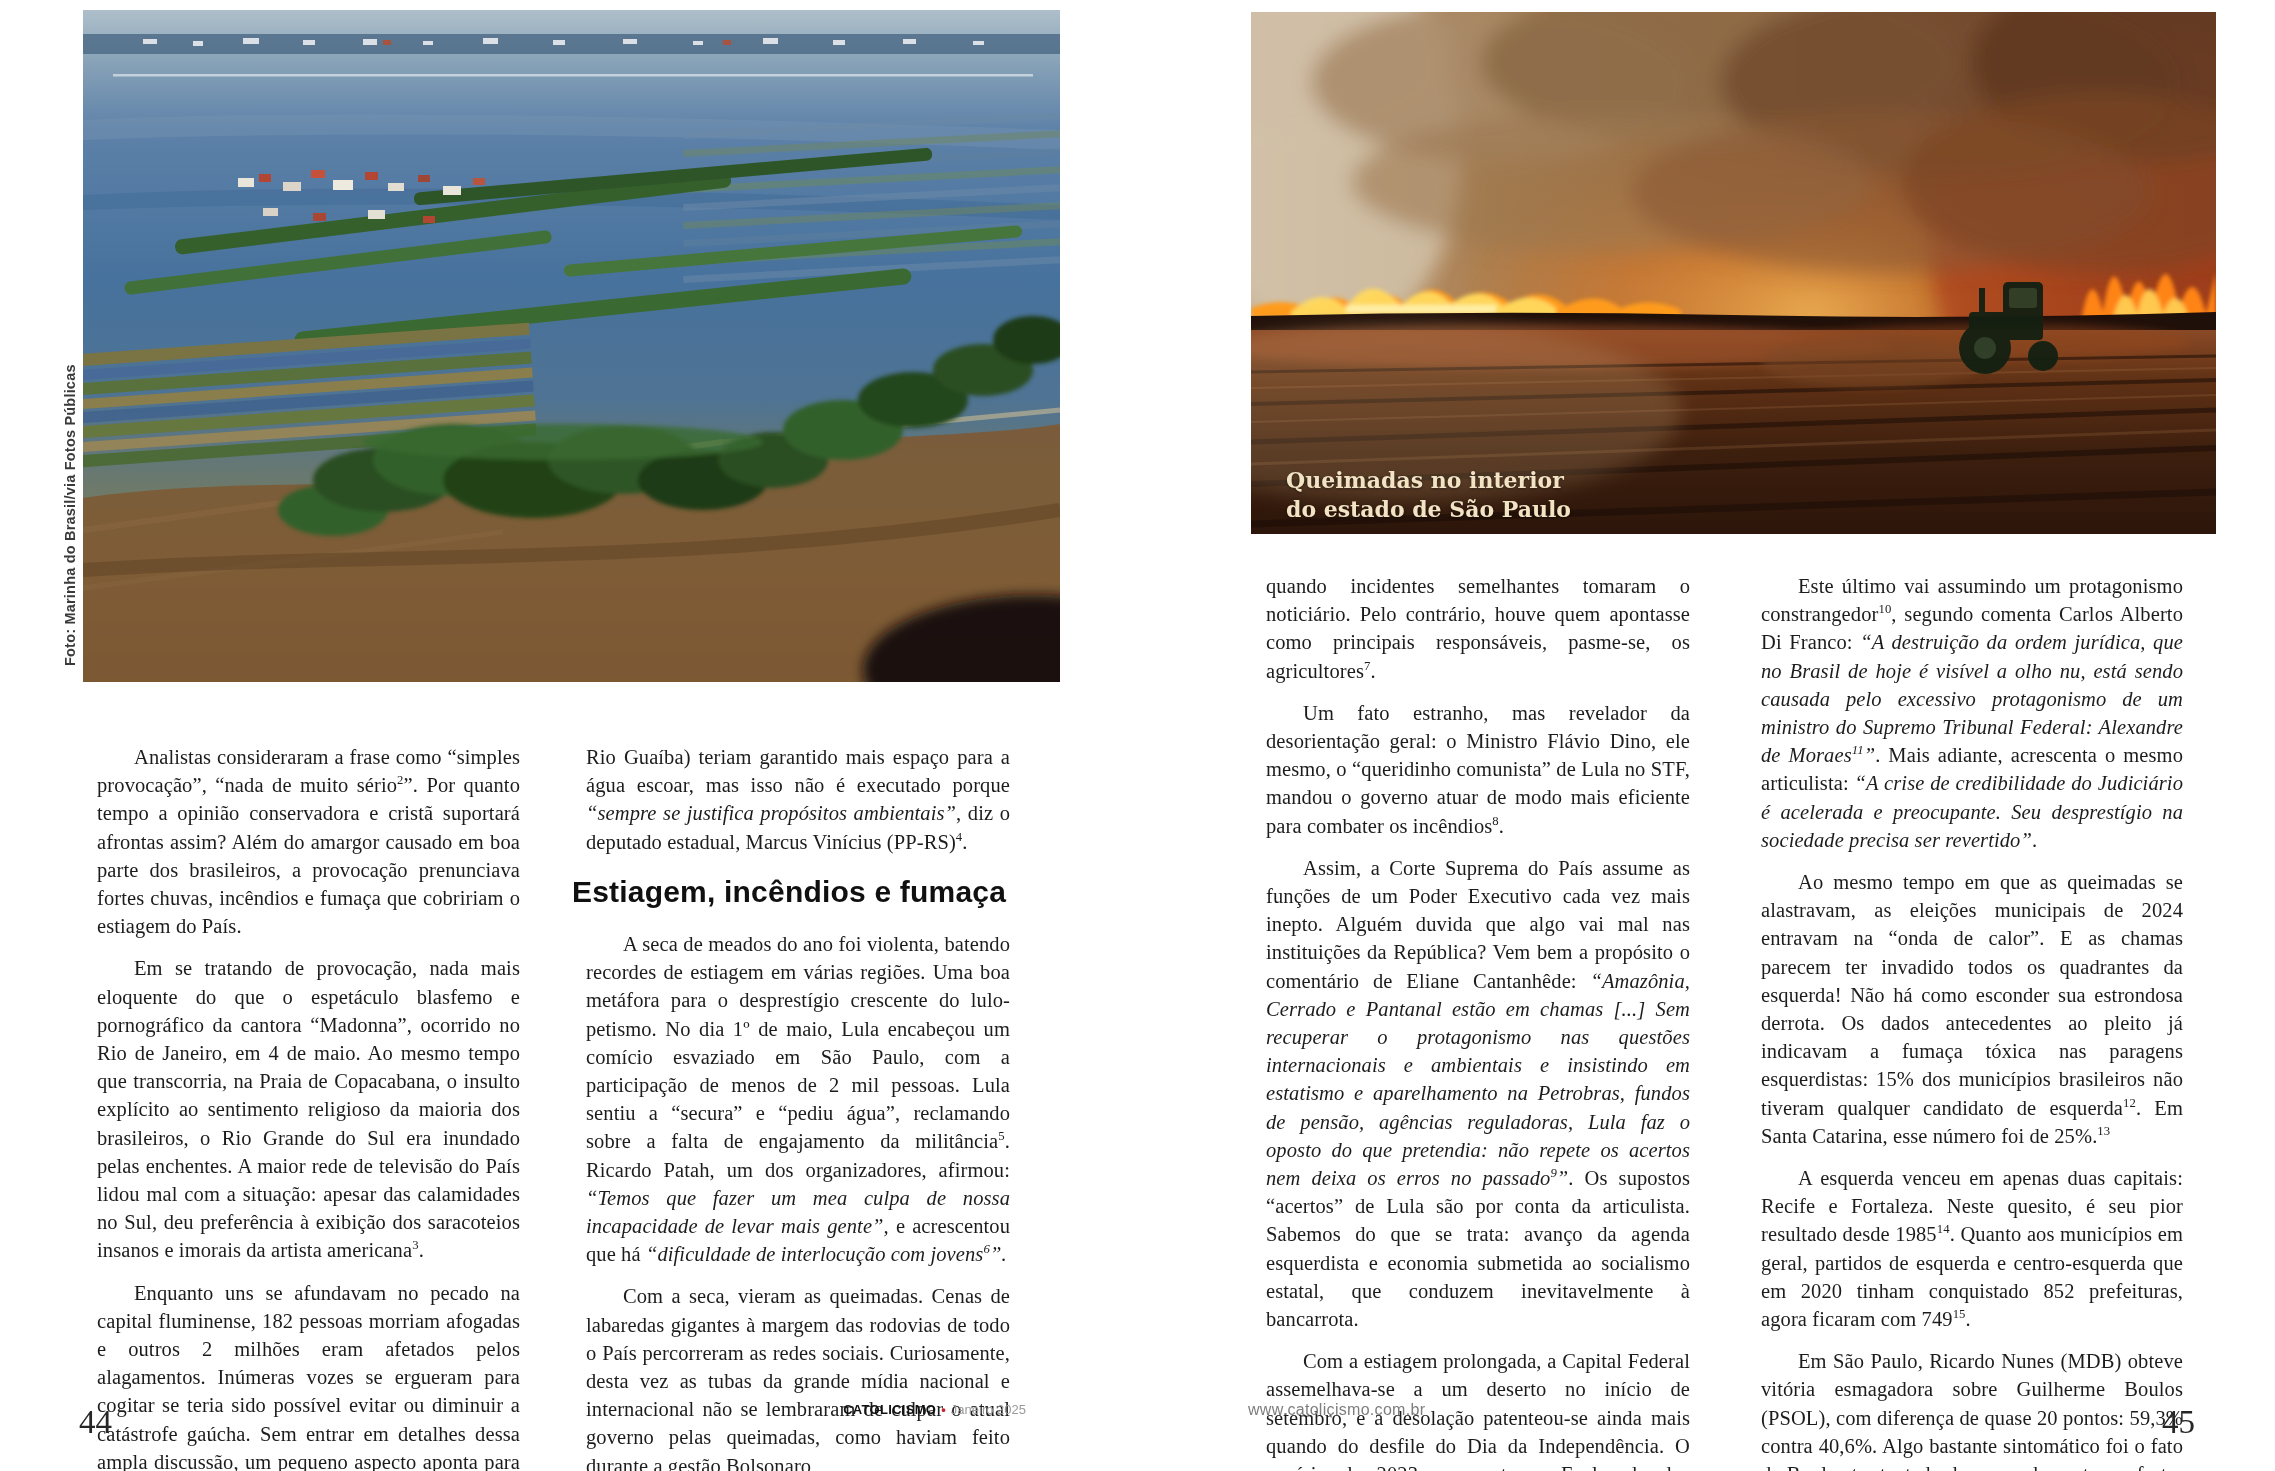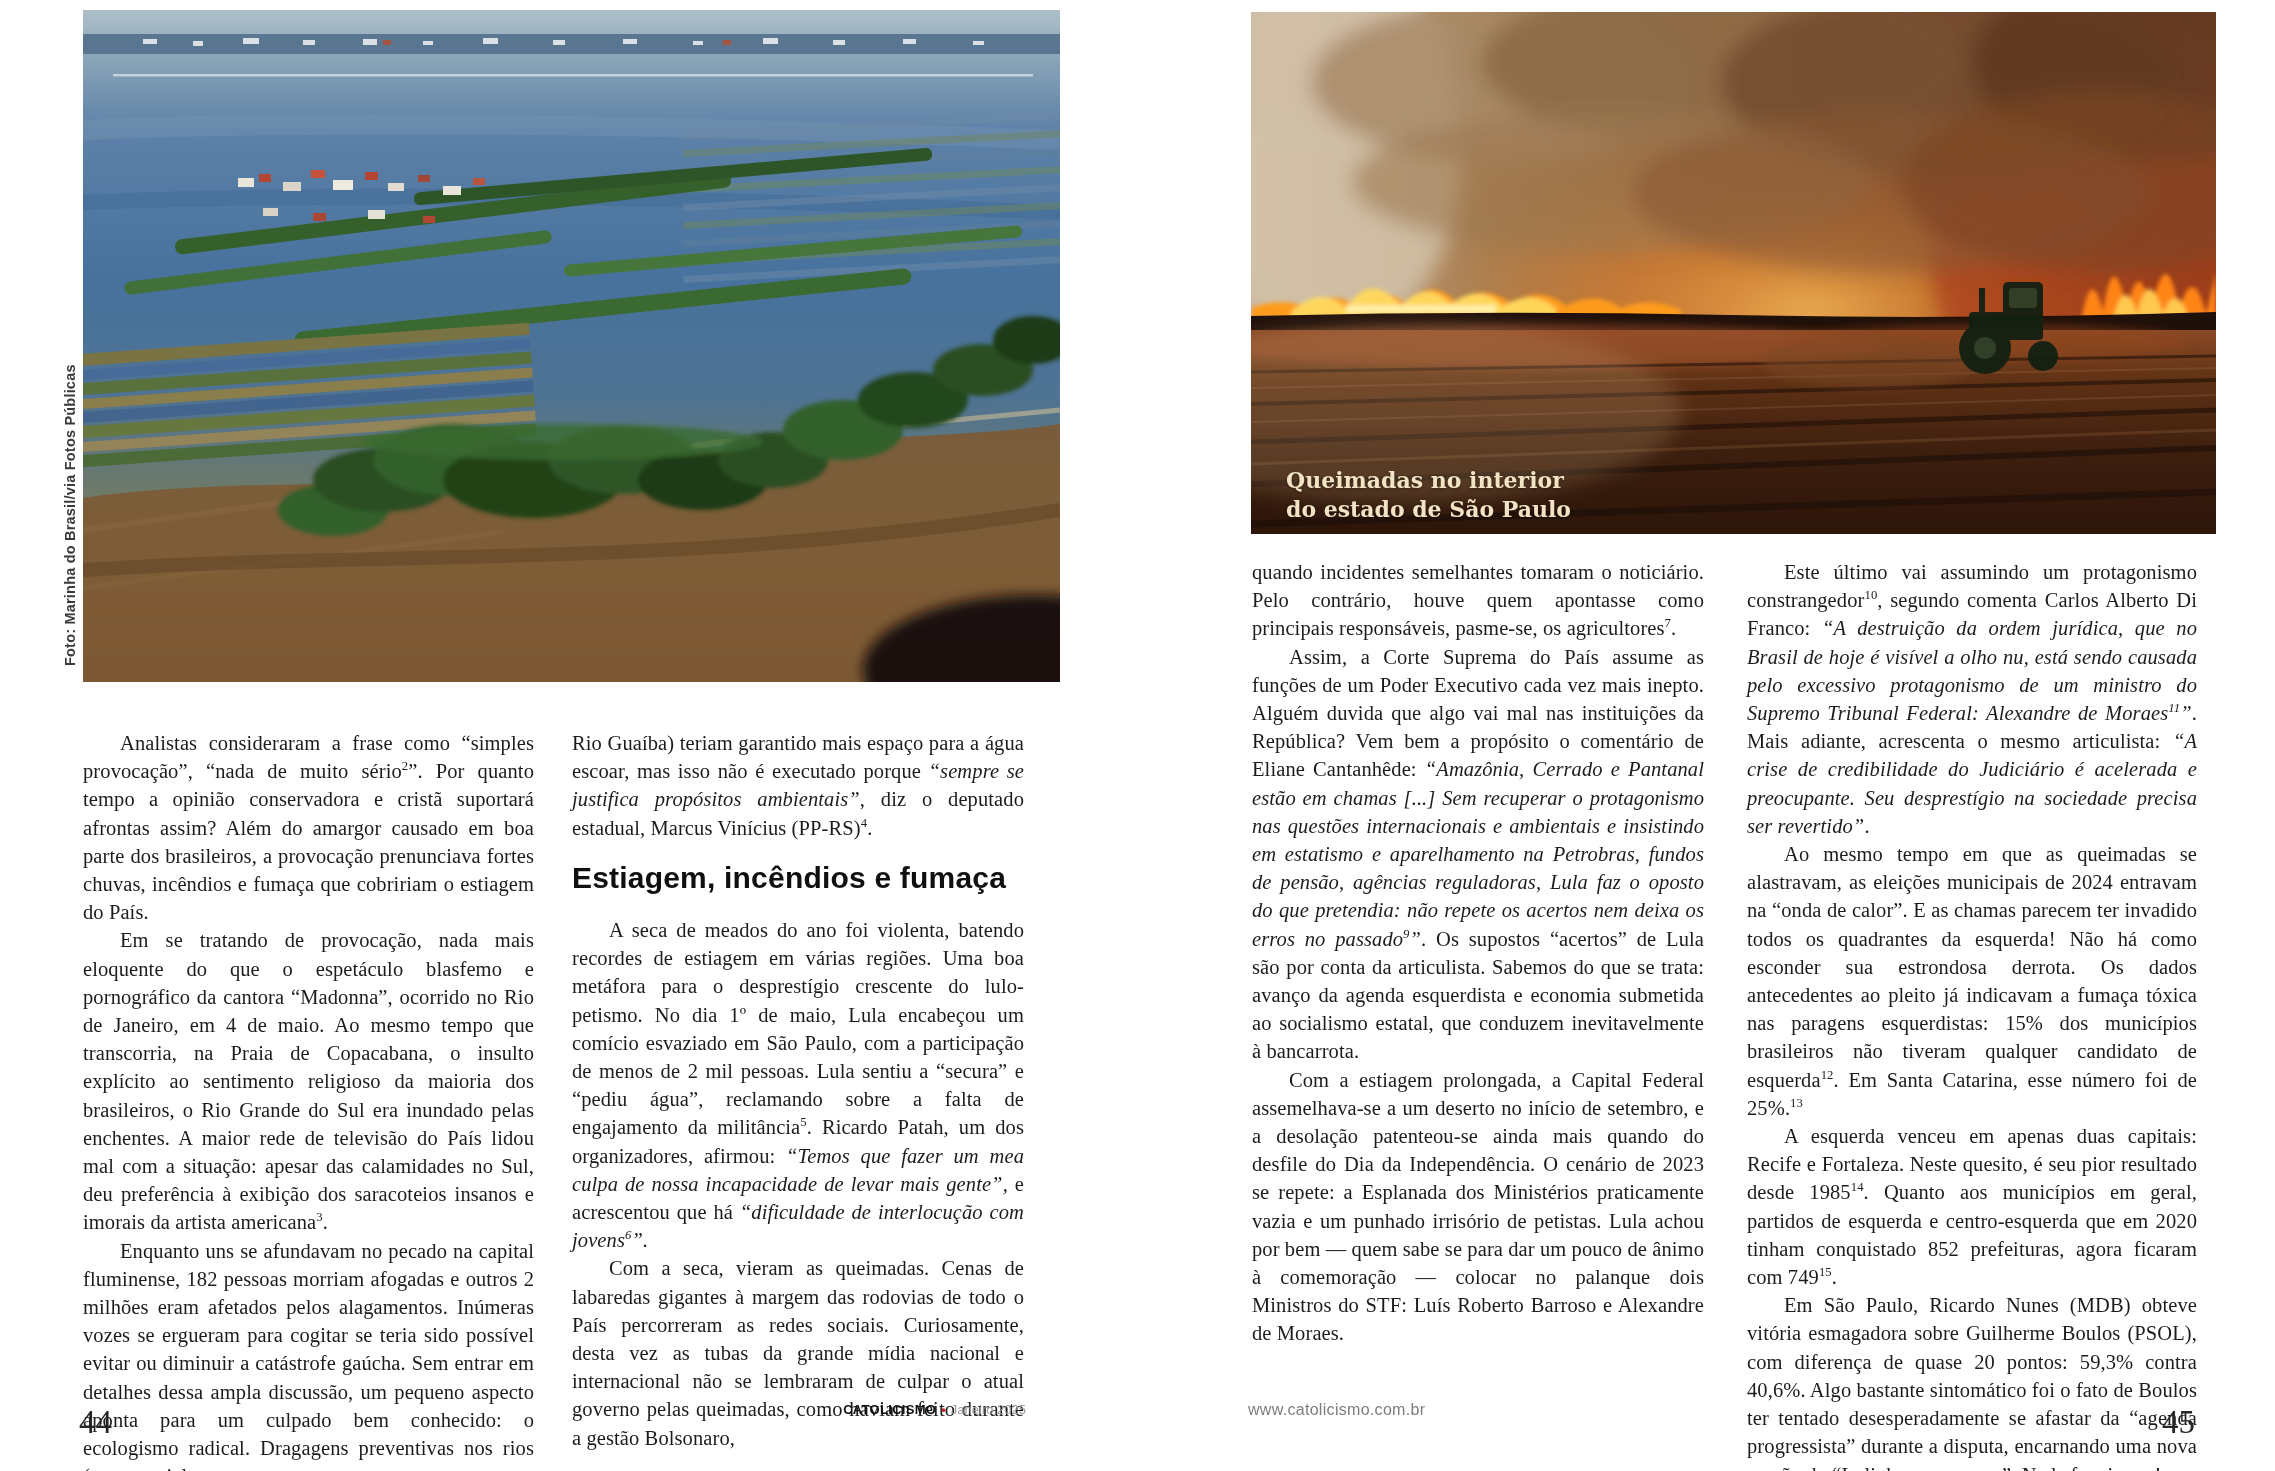--- a/index.html
+++ b/index.html
@@ -2,21 +2,21 @@
 <html lang="pt-BR"><head>
 <meta charset="utf-8">
 <style>
   html,body{margin:0;padding:0;background:#ffffff;}
   .spread{position:relative;width:2275px;height:1471px;background:#ffffff;overflow:hidden;
           font-family:"Liberation Serif","DejaVu Serif",serif;color:#1c1c1c;}
   .photo{position:absolute;overflow:hidden;}
   .photo svg{display:block;width:100%;height:100%;}
   .col{position:absolute;text-align:justify;font-size:20.5px;line-height:28.2px;
        letter-spacing:0.1px;hyphens:auto;-webkit-hyphens:auto;}
-  .para{margin:0;}
+  .para{margin:14px;}
   .para.indent{text-indent:37px;}
   .it{font-style:italic;}
   .sup{font-size:0.62em;vertical-align:super;line-height:0;}
   h2.sec{font-size:30px;font-weight:bold;text-align:left;margin:22px 0 24px 0;
          color:#101010;letter-spacing:0.2px;font-family:Liberation Sans, sans-serif;}
   .caption-left{position:absolute;left:125px;top:613px;font-family:"DejaVu Serif",serif;
                 font-weight:bold;font-size:24px;color:#ffffff;text-shadow:0 2px 4px rgba(0,0,0,.55);}
   .caption-right{position:absolute;left:1286px;top:466px;font-family:"DejaVu Serif",serif;
                  font-weight:bold;font-size:22px;line-height:29px;color:#f2e3c4;
                  text-shadow:0 1px 3px rgba(0,0,0,.45);}
@@ -257,20 +257,21 @@
     </svg>
   </div>
 
   <div class="caption-right">
     <div>Queimadas no interior</div>
     <div>do estado de São Paulo</div>
   </div>
 
   <div class="col" style="left:1252px;top:558px;width:452px;">
       <p class="para"><span>quando incidentes semelhantes tomaram o noticiário. Pelo contrário, houve quem apontasse como principais responsáveis, pasme-se, os agricultores</span><span class="sup">7</span><span>.</span></p>
+      <p class="para indent"><span>Um fato estranho, mas revelador da desorientação geral: o Ministro Flávio Dino, ele mesmo, o “queridinho comunista” de Lula no STF, mandou o governo atuar de modo mais eficiente para combater os incêndios</span><span class="sup">8</span><span>.</span></p>
       <p class="para indent"><span>Assim, a Corte Suprema do País assume as funções de um Poder Executivo cada vez mais inepto. Alguém duvida que algo vai mal nas instituições da República? Vem bem a propósito o comentário de Eliane Cantanhêde: </span><span class="it">“Amazônia, Cerrado e Pantanal estão em chamas [...] Sem recuperar o protagonismo nas questões internacionais e ambientais e insistindo em estatismo e aparelhamento na Petrobras, fundos de pensão, agências reguladoras, Lula faz o oposto do que pretendia: não repete os acertos nem deixa os erros no passado</span><span class="it sup">9</span><span class="it">”</span><span>. Os supostos “acertos” de Lula são por conta da articulista. Sabemos do que se trata: avanço da agenda esquerdista e economia submetida ao socialismo estatal, que conduzem inevitavelmente à bancarrota.</span></p>
       <p class="para indent"><span>Com a estiagem prolongada, a Capital Federal assemelhava-se a um deserto no início de setembro, e a desolação patenteou-se ainda mais quando do desfile do Dia da Independência. O cenário de 2023 se repete: a Esplanada dos Ministérios praticamente vazia e um punhado irrisório de petistas. Lula achou por bem — quem sabe se para dar um pouco de ânimo à comemoração — colocar no palanque dois Ministros do STF: Luís Roberto Barroso e Alexandre de Moraes.</span></p>
     </div>
 
   <div class="col" style="left:1747px;top:558px;width:450px;">
       <p class="para indent"><span>Este último vai assumindo um protagonismo constrangedor</span><span class="sup">10</span><span>, segundo comenta Carlos Alberto Di Franco: </span><span class="it">“A destruição da ordem jurídica, que no Brasil de hoje é visível a olho nu, está sendo causada pelo excessivo protagonismo de um ministro do Supremo Tribunal Federal: Alexandre de Moraes</span><span class="it sup">11</span><span class="it">”</span><span>. Mais adiante, acrescenta o mesmo articulista: </span><span class="it">“A crise de credibilidade do Judiciário é acelerada e preocupante. Seu desprestígio na sociedade precisa ser revertido”</span><span>.</span></p>
       <p class="para indent"><span>Ao mesmo tempo em que as queimadas se alastravam, as eleições municipais de 2024 entravam na “onda de calor”. E as chamas parecem ter invadido todos os quadrantes da esquerda! Não há como esconder sua estrondosa derrota. Os dados antecedentes ao pleito já indicavam a fumaça tóxica nas paragens esquerdistas: 15% dos municípios brasileiros não tiveram qualquer candidato de esquerda</span><span class="sup">12</span><span>. Em Santa Catarina, esse número foi de 25%.</span><span class="sup">13</span></p>
       <p class="para indent"><span>A esquerda venceu em apenas duas capitais: Recife e Fortaleza. Neste quesito, é seu pior resultado desde 1985</span><span class="sup">14</span><span>. Quanto aos municípios em geral, partidos de esquerda e centro-esquerda que em 2020 tinham conquistado 852 prefeituras, agora ficaram com 749</span><span class="sup">15</span><span>.</span></p>
       <p class="para indent"><span>Em São Paulo, Ricardo Nunes (MDB) obteve vitória esmagadora sobre Guilherme Boulos (PSOL), com diferença de quase 20 pontos: 59,3% contra 40,6%. Algo bastante sintomático foi o fato de Boulos ter tentado desesperadamente se afastar da “agenda progressista” durante a disputa, encarnando uma nova versão do “Lulinha paz e amor”. Nada funcionou!</span></p>
     </div>

